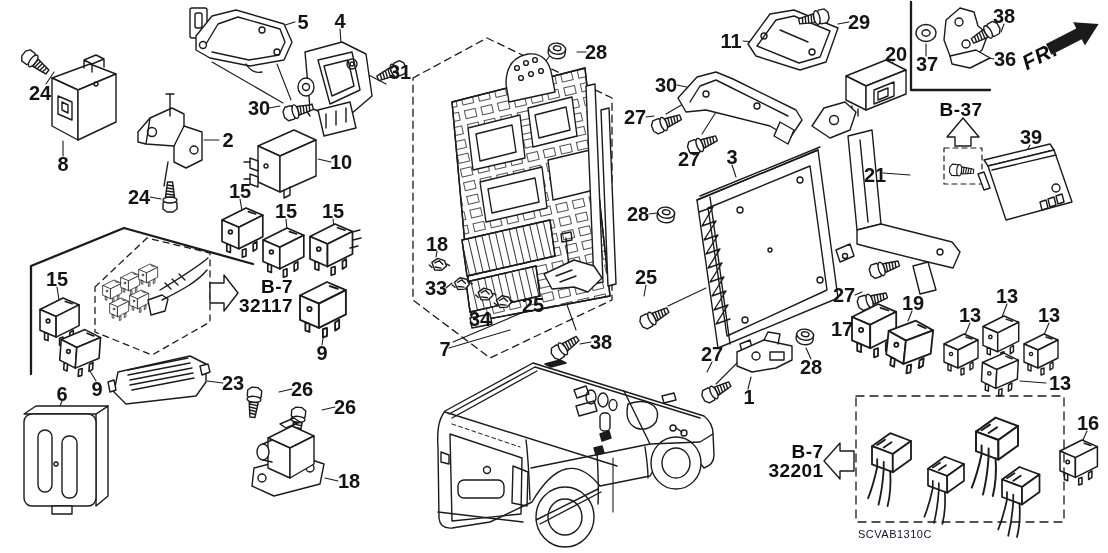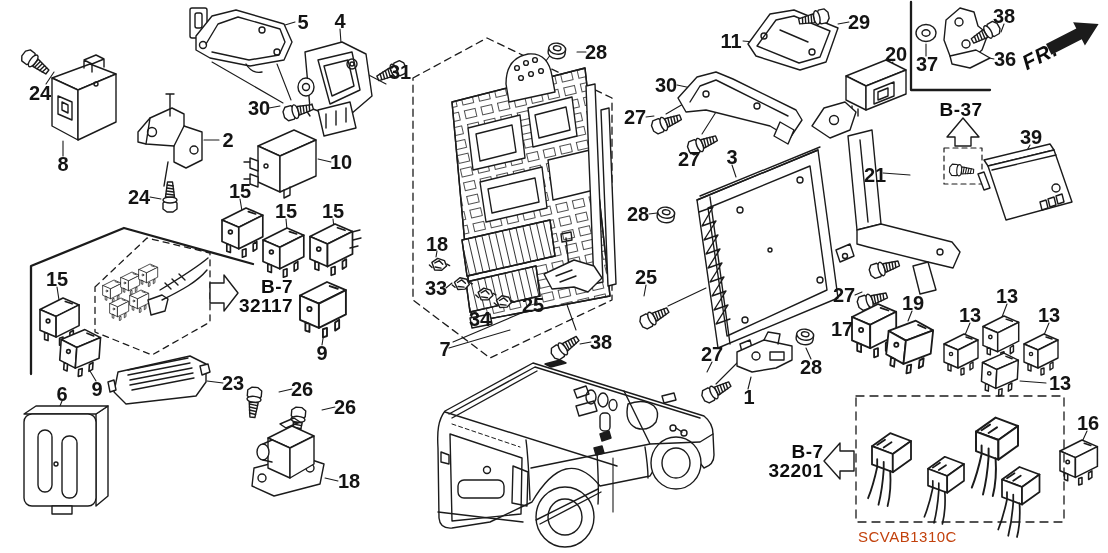--- a/index.html
+++ b/index.html
@@ -8,21 +8,21 @@
   svg.art { position:absolute; left:0; top:0; }
   .label { position:absolute; transform:translate(-50%,-50%); font-size:20px;
            font-weight:bold; color:#141414; white-space:nowrap; user-select:none; }
   .ref { position:absolute; transform:translate(-50%,-50%); font-weight:800;
          font-size:19px; line-height:1.02; text-align:right; color:#0d0d0d;
          letter-spacing:0.4px; }
   .ref span { display:block; }
   .fr-label { position:absolute; transform:translate(-50%,-50%) rotate(-27deg);
               font-weight:bold; font-style:italic; font-size:21px; color:#0d0d0d;
               letter-spacing:1px; }
-  .code { position:absolute; font-size:15px; color:#c2410c; letter-spacing:0.5px; }
+  .code { position:absolute; font-size:11px; color:#0f172a; letter-spacing:0.5px; }
 </style>
 </head>
 <body>
 
 <div class="stage">
 
 <svg class="art" width="1108" height="553" viewBox="0 0 1108 553">
 <defs>
   <g id="bolt">
     <path d="M0 4 L3 0 L9 0 L12 4 L12 10 L9 14 L3 14 L0 10 Z" fill="#fff"></path>

